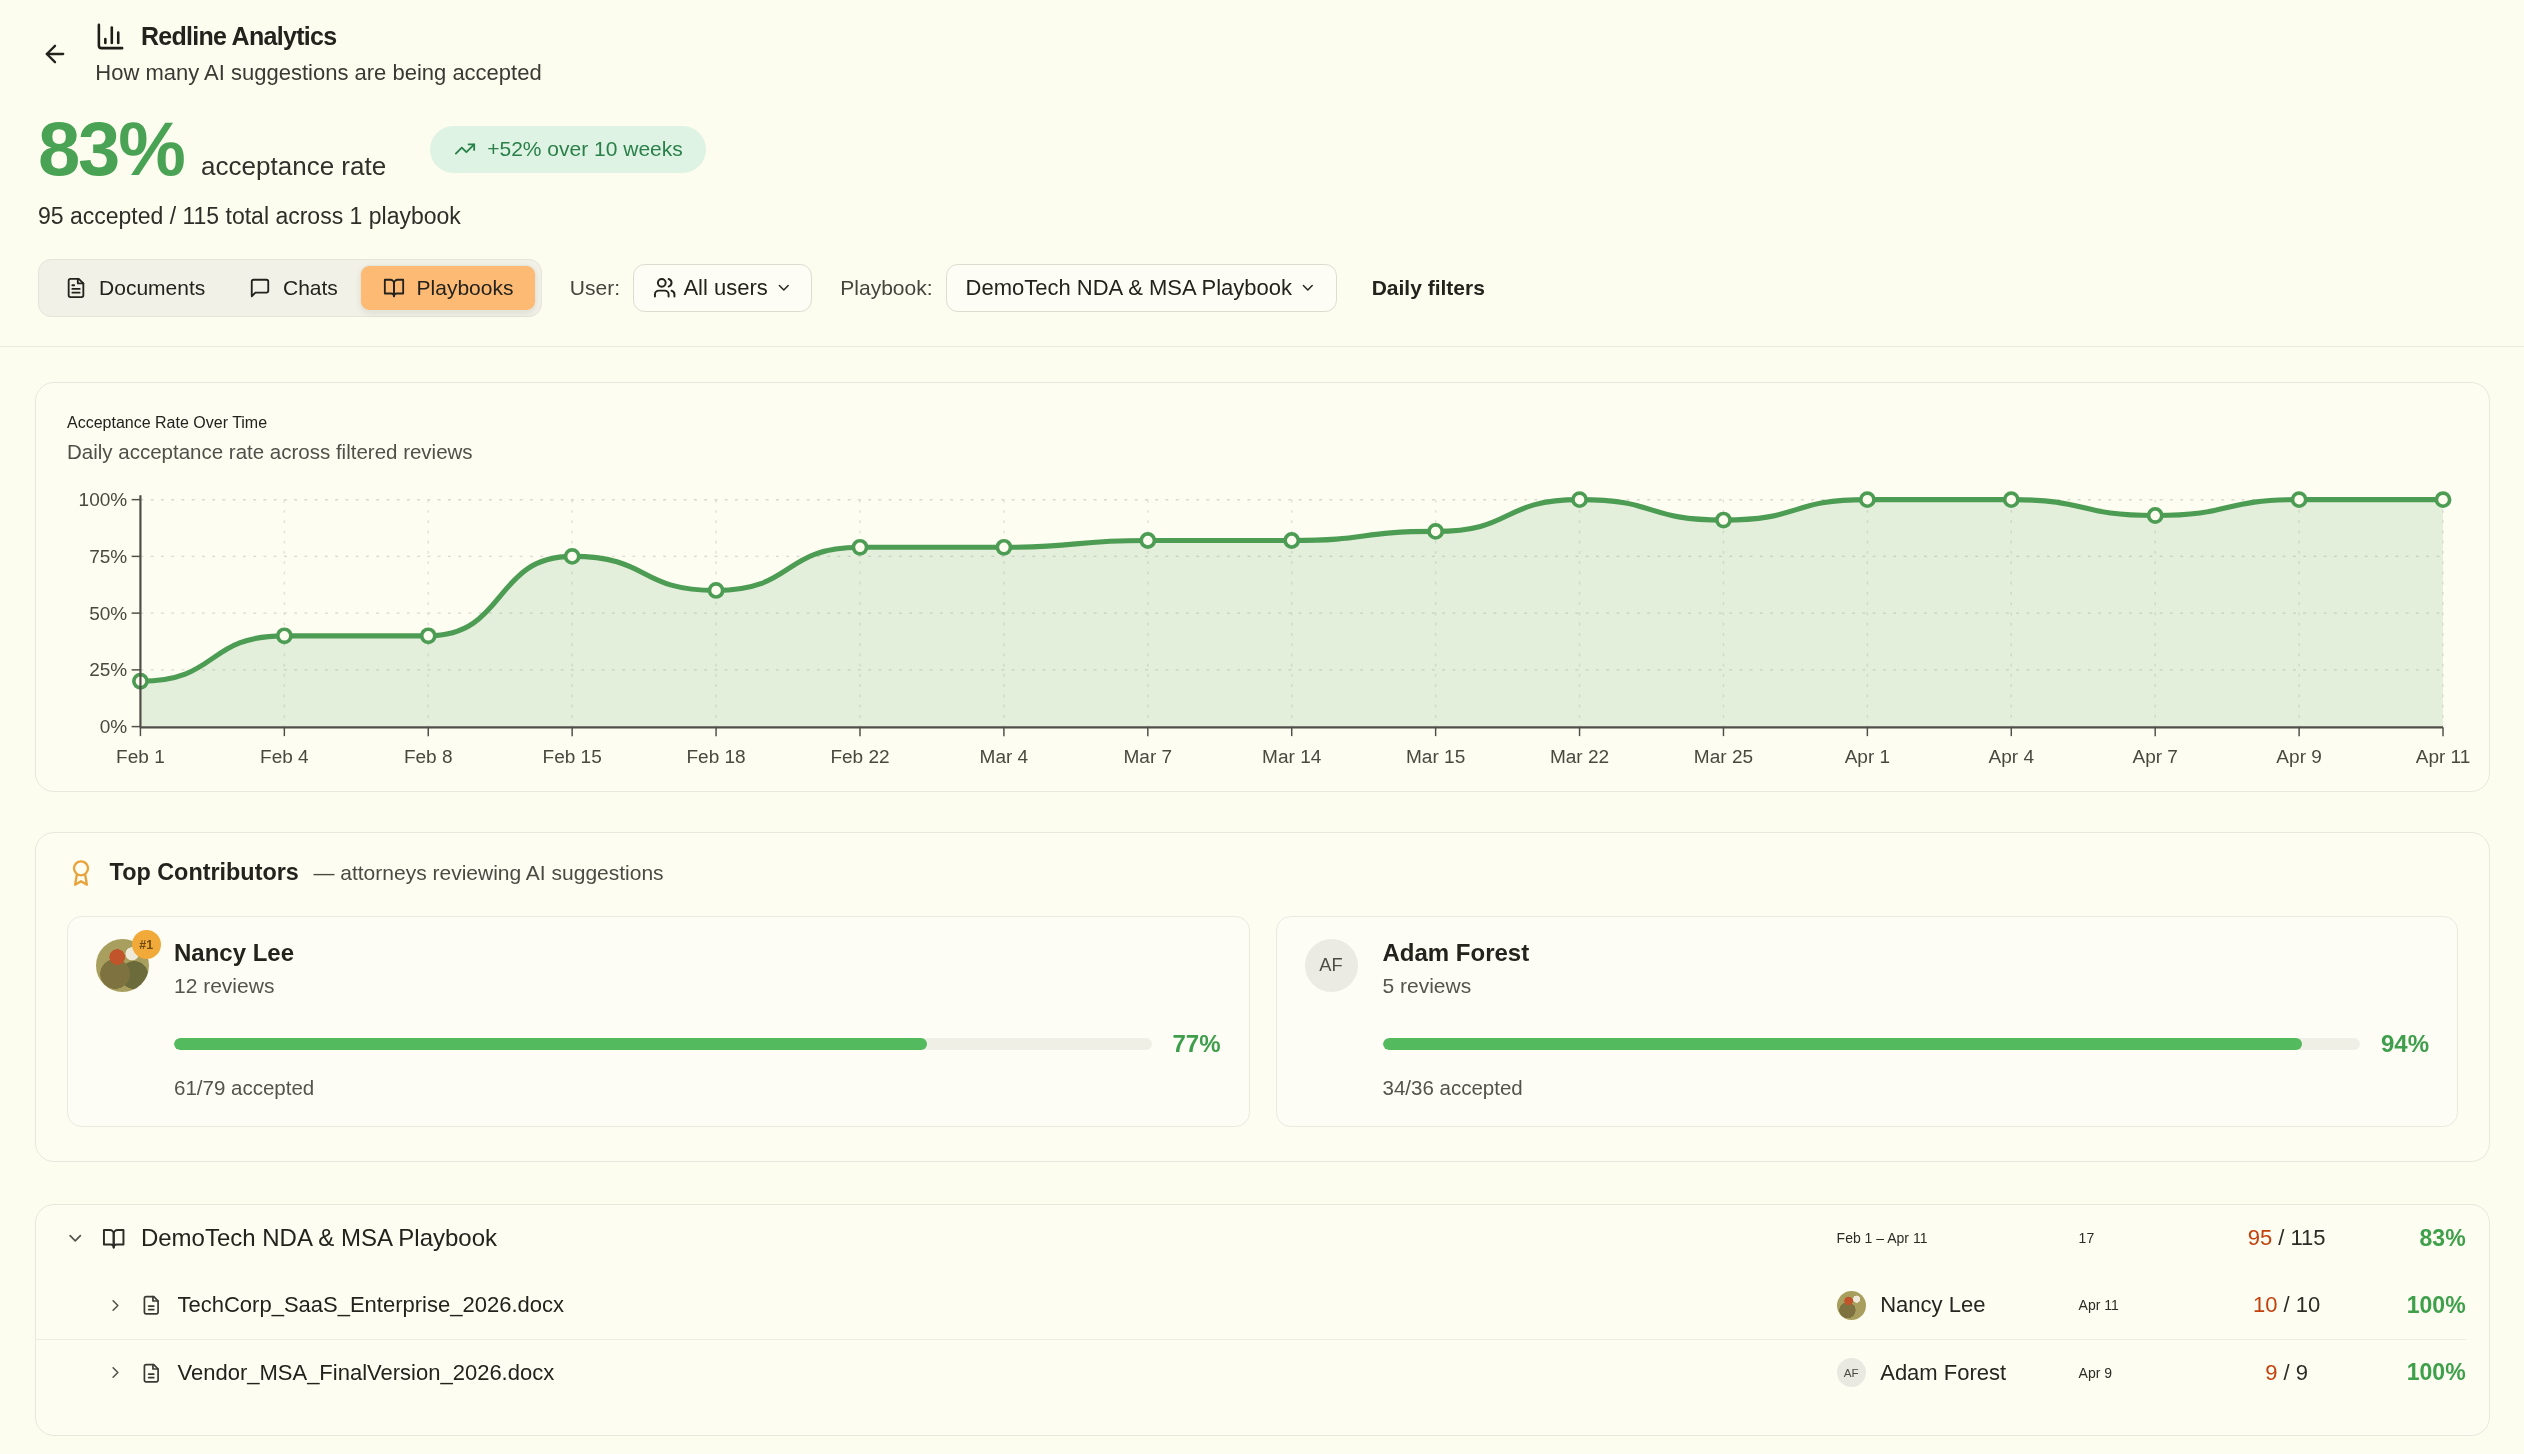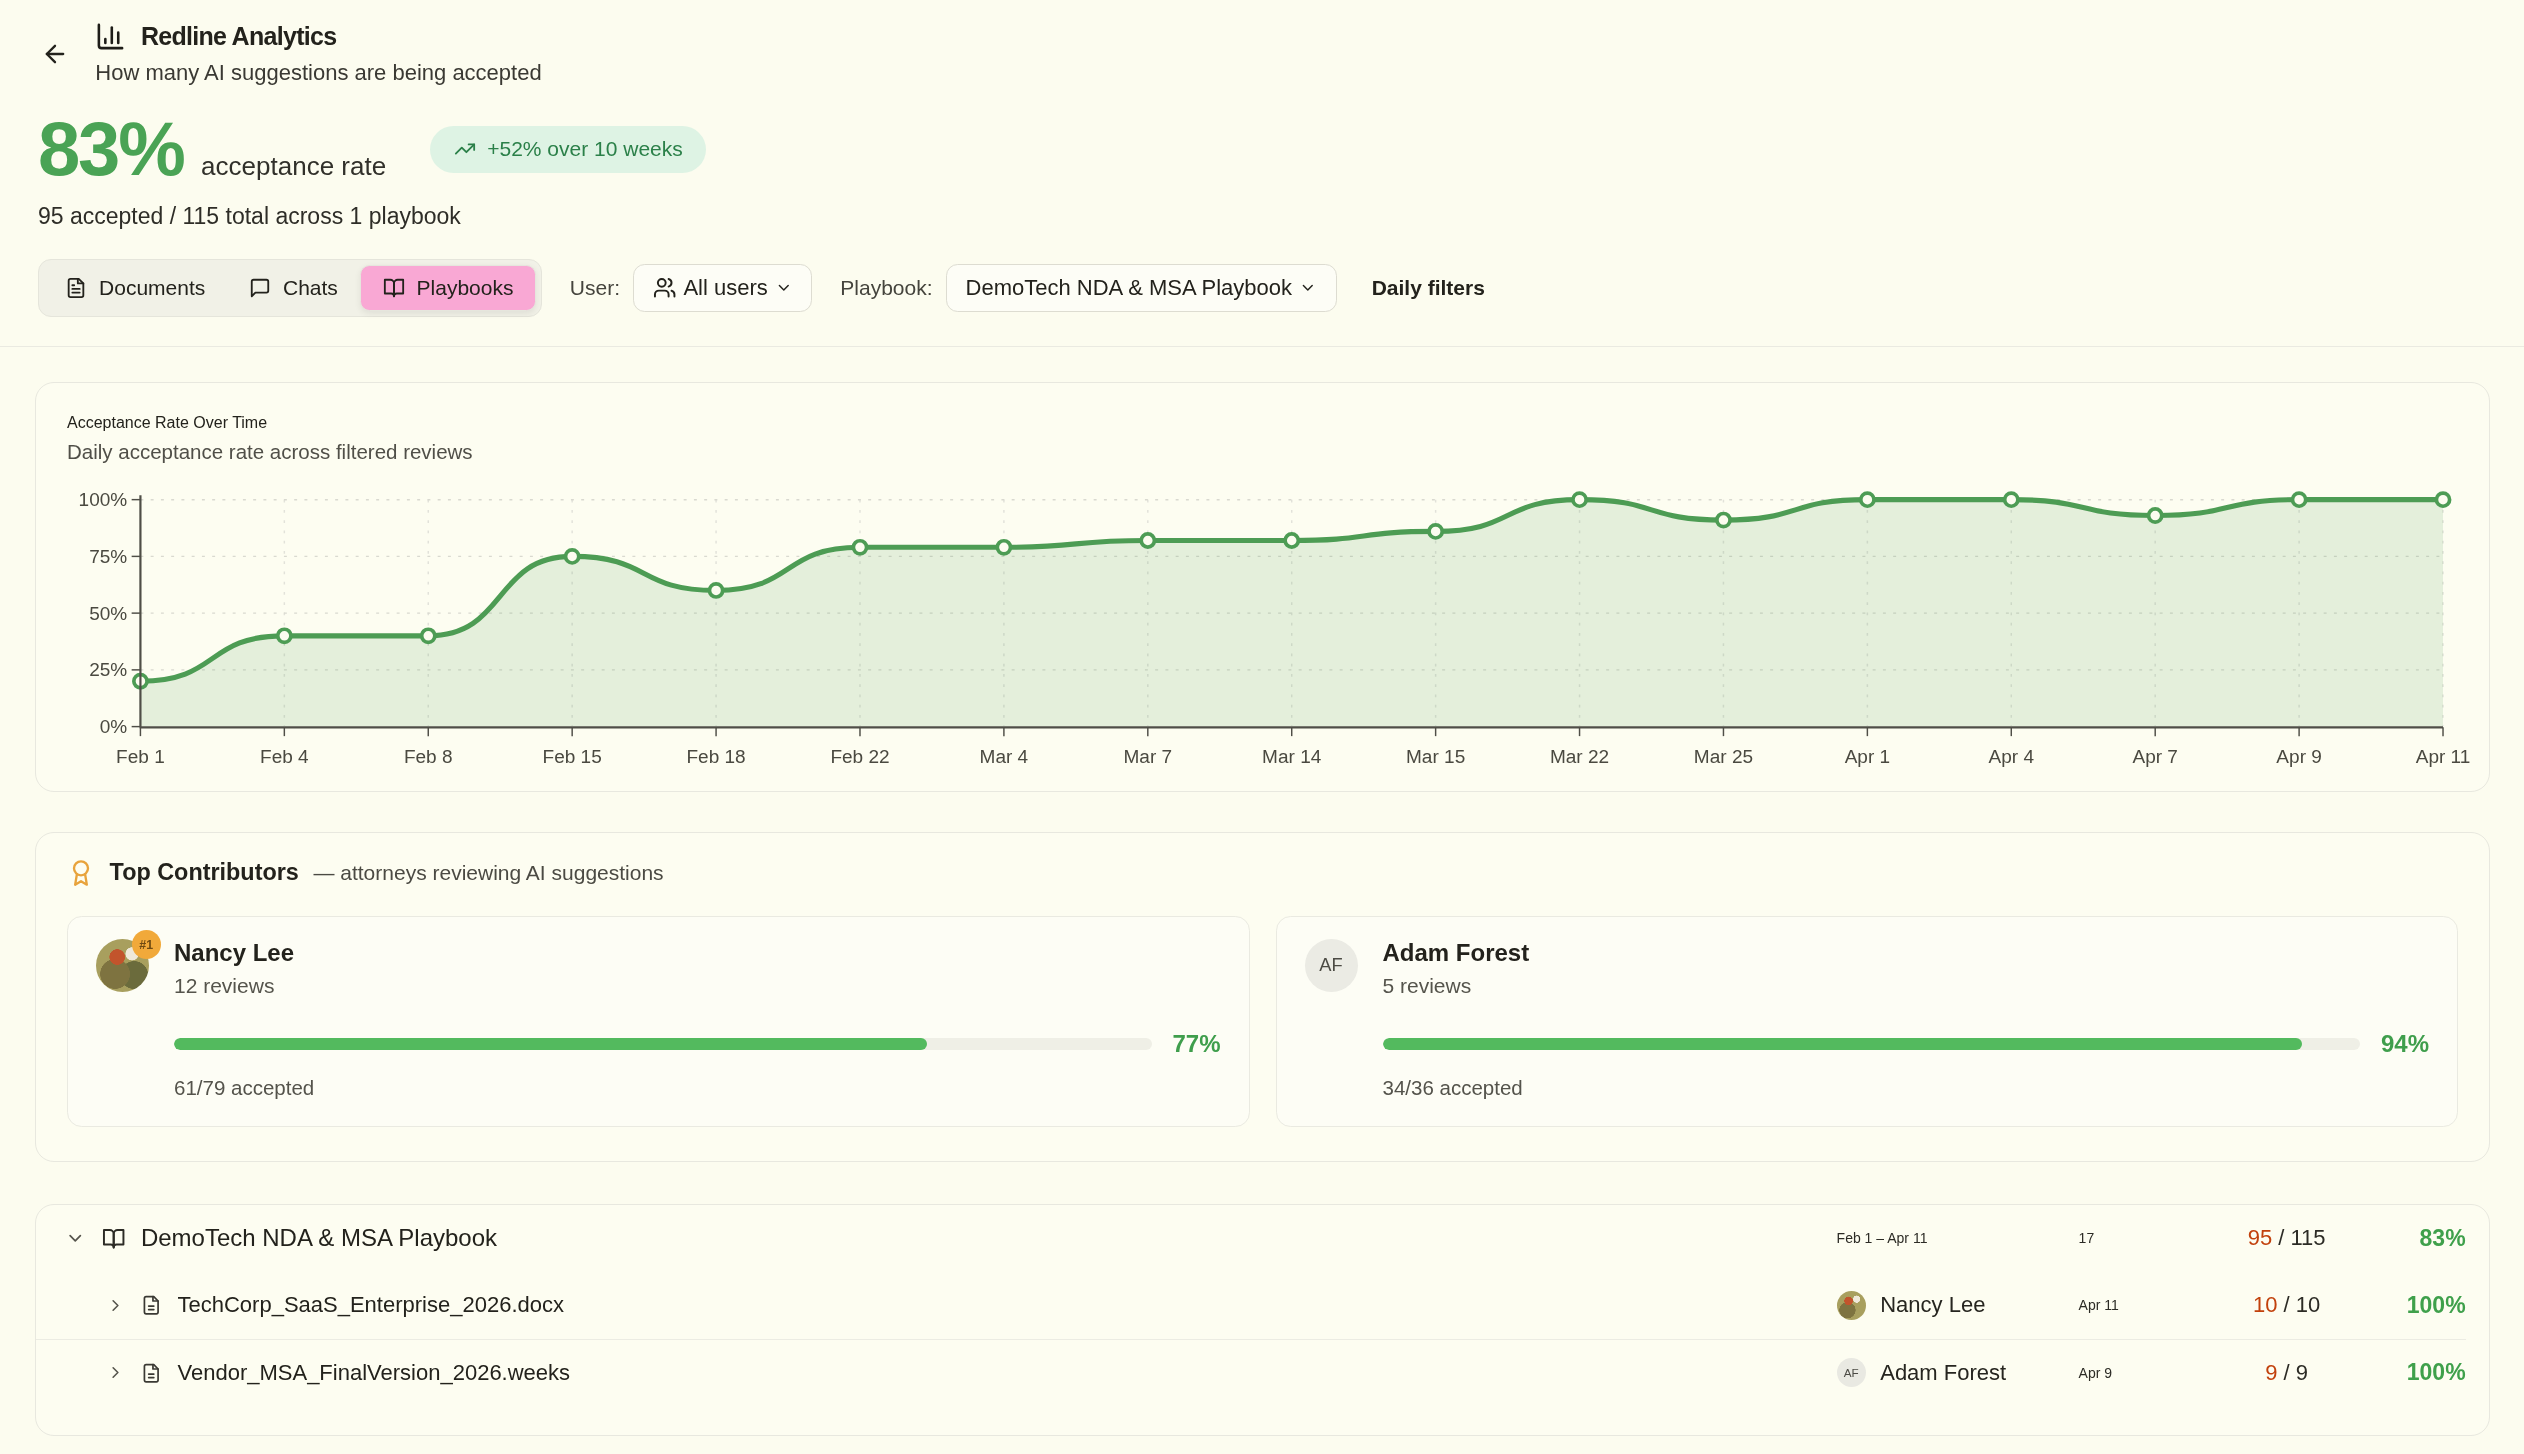--- a/index.html
+++ b/index.html
@@ -23,21 +23,21 @@
   .trend-badge{align-self:center;margin-left:44px;background:#def3e4;color:#2b8049;
                border-radius:32px;padding:11.7px 23.4px;font-size:21px;font-weight:500;
                display:flex;align-items:center;gap:11.7px;}
   .summary{font-size:23px;color:#2e2d27;margin-top:16px;}
 
   
   .filterbar{display:flex;align-items:center;margin:29px 35px 0 38px;}
   .segmented{display:flex;background:#f1f1e7;border:1.5px solid #e5e5db;border-radius:13px;padding:4.4px;}
   .seg-btn{display:flex;align-items:center;gap:11.7px;padding:10.3px 22px;font-size:21px;
            font-weight:500;color:#23221c;border-radius:9.5px;cursor:pointer;}
-  .seg-btn.active{background:#f9a8d4;border:0.7px solid #e6e6dd;box-shadow:0 2.2px 5.9px rgba(0,0,0,.07);}
+  .seg-btn.active{background:#fdba74;border:0.7px solid #e6e6dd;box-shadow:0 2.2px 5.9px rgba(0,0,0,.07);}
   .filter-label{font-size:21px;color:#45443d;margin-left:28px;}
   .dropdown{display:flex;align-items:center;gap:7px;border:1.5px solid #dddcd1;background:#fdfdf6;
             border-radius:11.7px;padding:10.3px 19px;font-size:22px;font-weight:500;margin-left:13px;cursor:pointer;}
   .clear-btn{font-size:21px;font-weight:600;color:#23221c;margin-left:35px;cursor:pointer;}
   .top-divider{border-top:1.5px solid #eaeae1;margin-top:29px;}
 
   
   .card{margin:0 35px;border:1.5px solid #e8e8df;border-radius:19px;background:#fdfdf1;}
   .chart-card{margin-top:35px;padding:31px 31px 19px;}
   .chart-title{font-size:16px;font-weight:normal;}
@@ -413,21 +413,21 @@
                 </svg>
               </span>
               <span class="rowicon icon" style="color: rgb(58, 57, 51);">
                 <svg width="20.5" height="20.5" viewBox="0 0 24 24" fill="none" stroke="currentColor" stroke-width="2" stroke-linecap="round" stroke-linejoin="round">
                   <path d="M15 2H6a2 2 0 0 0-2 2v16a2 2 0 0 0 2 2h12a2 2 0 0 0 2-2V7z"></path>
                   <path d="M14 2v5h6"></path>
                   <path d="M15 13H9"></path>
                   <path d="M15 17H9"></path>
                 </svg>
               </span>
-              <span>Vendor_MSA_FinalVersion_2026.weeks</span>
+              <span>Vendor_MSA_FinalVersion_2026.docx</span>
             </div>
             <div class="user-cell">
               <div class="row-avatar initials">AF</div>
               <span>Adam Forest</span>
             </div>
             <div class="date-cell">Apr 9</div>
             <div class="acc-cell"><span class="acc-num">9</span> / 9</div>
             <div class="rate-cell">100%</div>
           </div>
         </div>

